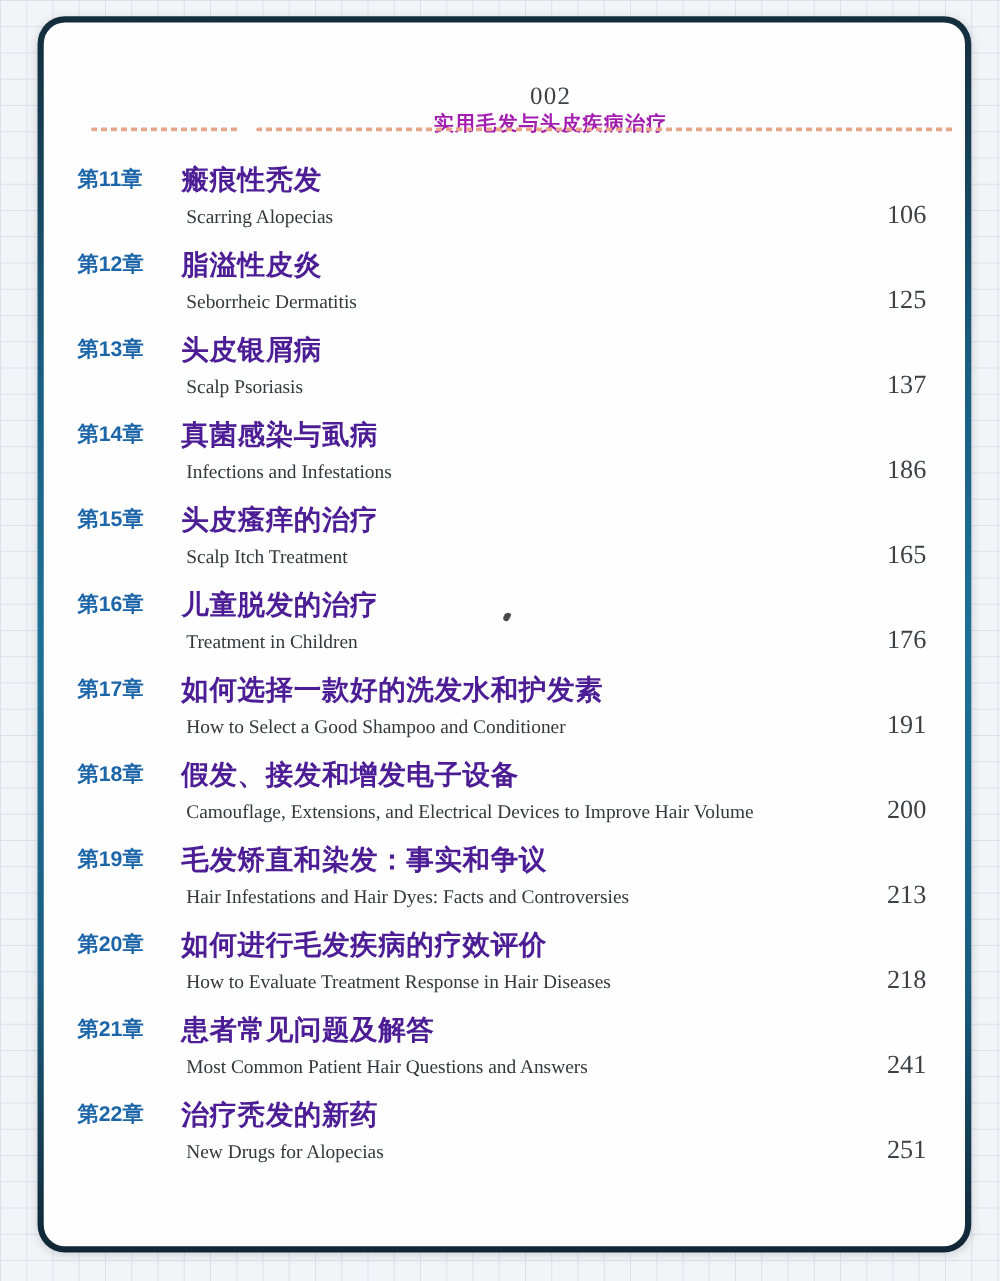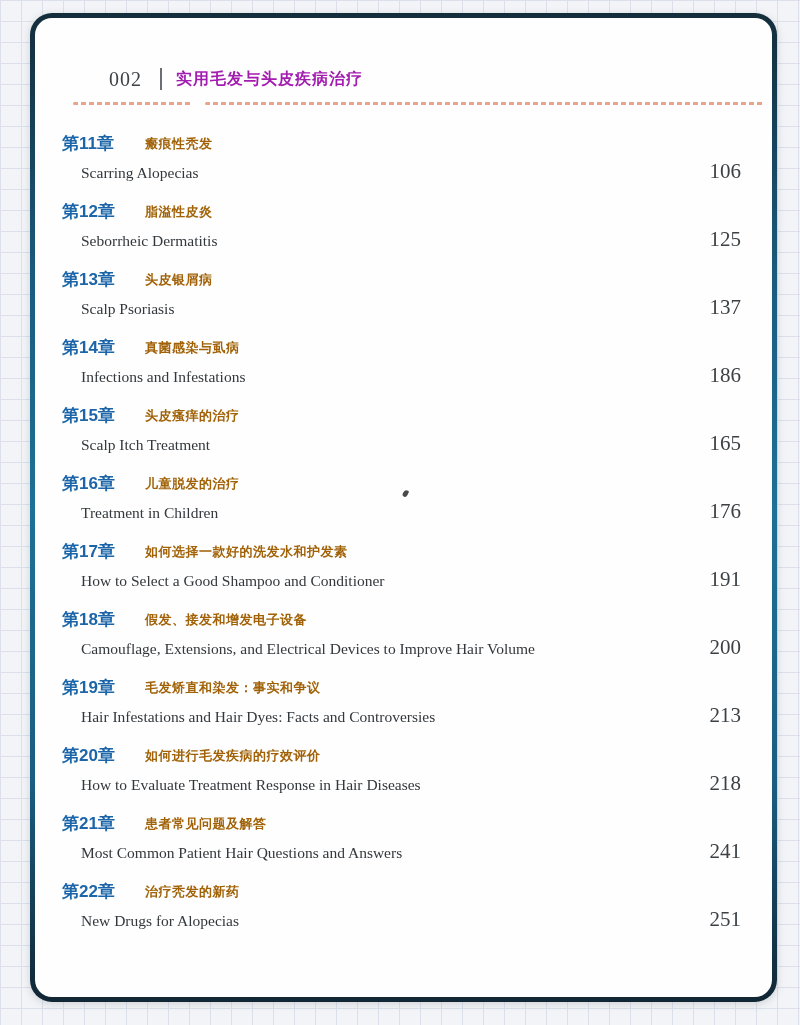--- a/index.html
+++ b/index.html
@@ -33,20 +33,21 @@
   .page-header {
     position: absolute;
     left: 0; top: 48px;
     width: 100%;
   }
   .header-row {
     display: flex;
     align-items: center;
     padding-left: 74px;
     height: 26px;
+    flex-direction: column;
   }
   .header-pagenum {
     font-family: "Liberation Serif", serif;
     font-size: 20px;
     color: #3d4247;
     letter-spacing: 1px;
   }
   .header-divider {
     width: 2px;
     height: 22px;
@@ -87,30 +88,30 @@
     line-height: 28px;
   }
   .chapter-label {
     width: 83px;
     font-size: 17px;
     font-weight: bold;
     color: #1b65a8;
     flex-shrink: 0;
   }
   .chapter-title-zh {
-    font-size: 13px;
+    font-size: 22px;
     font-weight: bold;
-    color: #a16207;
+    color: #4c1d95;
     letter-spacing: 0.5px;
   }
   .en-line {
     display: flex;
     align-items: baseline;
     justify-content: space-between;
-    padding-left: 46px;
+    padding-left: 114px;
     padding-right: 31px;
     height: 27px;
     line-height: 27px;
     font-family: "Liberation Serif", serif;
   }
   .chapter-title-en {
     font-size: 15.5px;
     color: #33383c;
   }
   .chapter-pagenum {

